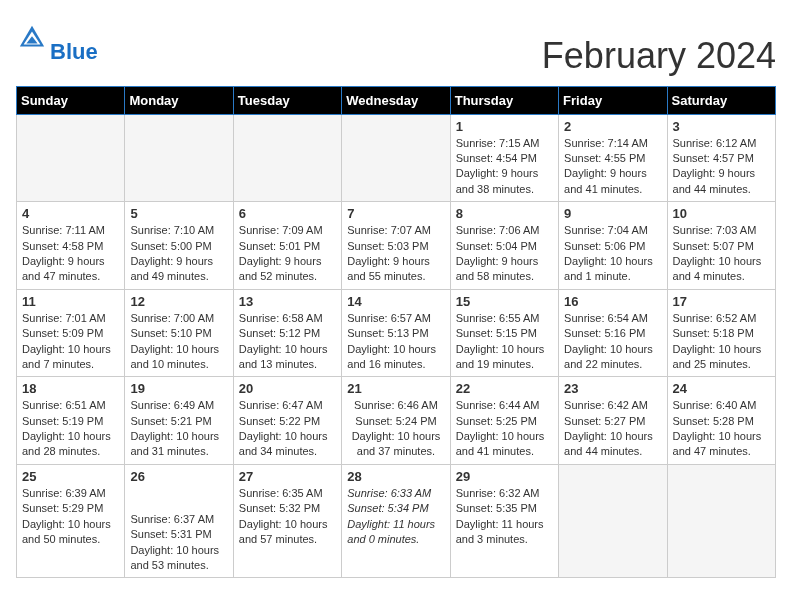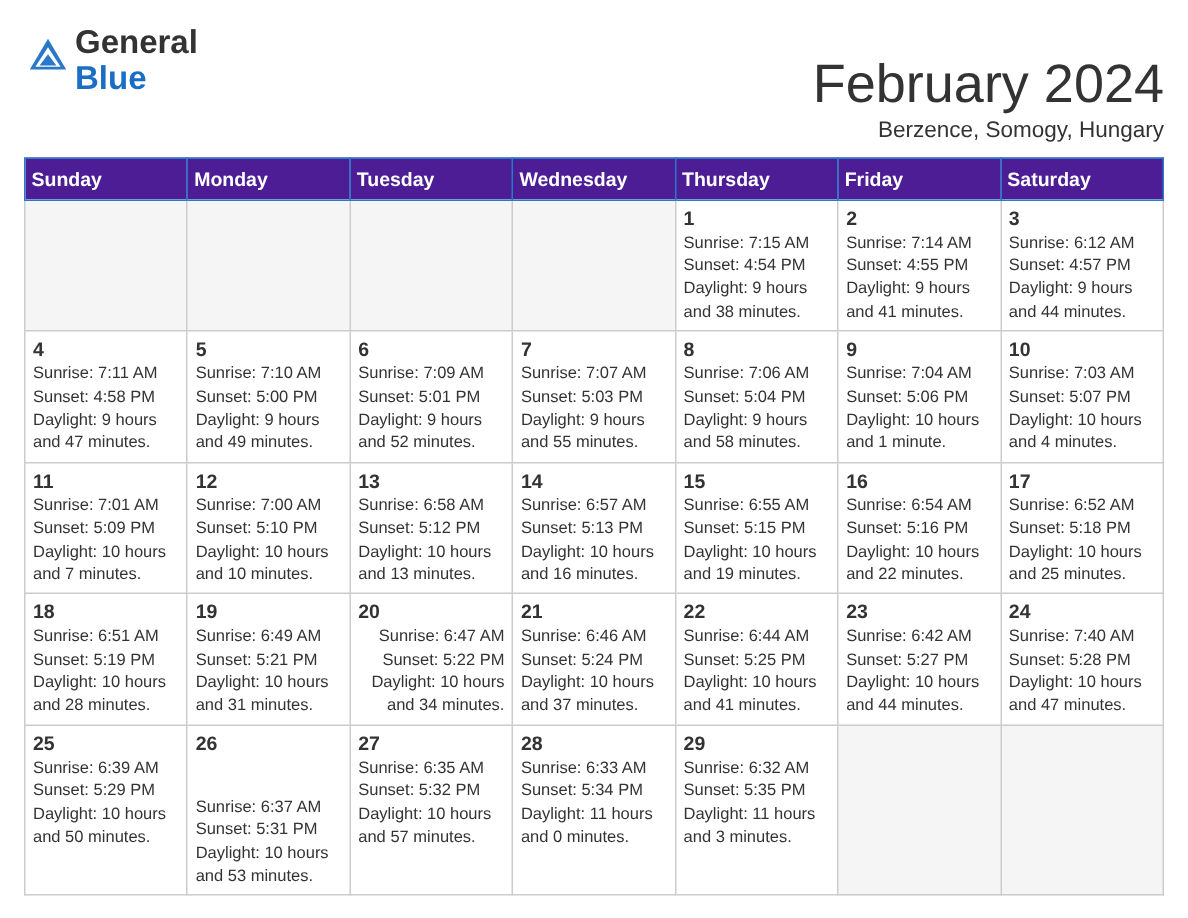--- a/index.html
+++ b/index.html
@@ -46,21 +46,21 @@
       font-size: 15px;
       color: #333;
       margin-top: 2px;
     }
     table {
       width: 100%;
       border-collapse: collapse;
       table-layout: fixed;
     }
     th {
-      background-color: #4c1d95;
+      background-color: #000000;
       color: #fff;
       font-size: 13px;
       font-weight: bold;
       padding: 6px 4px;
       text-align: left;
       border: 1px solid #2979c6;
     }
     td {
       border: 1px solid #ccc;
       vertical-align: top;
@@ -96,28 +96,27 @@
   <div class="logo">
     <div>
       <svg class="logo-icon" viewBox="0 0 30 30">
         <polygon points="15,2 28,24 2,24" fill="#2979c6"></polygon>
         <polygon points="15,8 24,22 6,22" fill="#fff"></polygon>
         <polygon points="15,13 21,21 9,21" fill="#2979c6"></polygon>
       </svg>
     </div>
     <div style="margin-left:4px;">
       <div class="logo-text">
-        <span class="logo-general">General</span><br>
+        <br>
         <span class="logo-blue">Blue</span>
       </div>
     </div>
   </div>
   <div class="title-area">
     <div class="month-title">February 2024</div>
-    <div class="location">Berzence, Somogy, Hungary</div>
   </div>
 </div>
 
 <table>
   <thead>
     <tr>
     <th>Sunday</th>
         <th>Monday</th>
         <th>Tuesday</th>
         <th>Wednesday</th>
@@ -266,49 +265,49 @@
         </td>
         <td>
           <div class="day-number">19</div>
           <div class="day-info" style="white-space: pre-line;">Sunrise: 6:49 AM
 Sunset: 5:21 PM
 Daylight: 10 hours
 and 31 minutes.</div>
         </td>
         <td>
           <div class="day-number">20</div>
-          <div class="day-info" style="white-space: pre-line; text-align: right;">Sunrise: 6:47 AM
+          <div class="day-info" style="white-space: pre-line;">Sunrise: 6:47 AM
 Sunset: 5:22 PM
 Daylight: 10 hours
 and 34 minutes.</div>
         </td>
         <td>
           <div class="day-number">21</div>
-          <div class="day-info" style="white-space: pre-line;">Sunrise: 6:46 AM
+          <div class="day-info" style="white-space: pre-line; text-align: center;">Sunrise: 6:46 AM
 Sunset: 5:24 PM
 Daylight: 10 hours
 and 37 minutes.</div>
         </td>
         <td>
           <div class="day-number">22</div>
           <div class="day-info" style="white-space: pre-line;">Sunrise: 6:44 AM
 Sunset: 5:25 PM
 Daylight: 10 hours
 and 41 minutes.</div>
         </td>
         <td>
           <div class="day-number">23</div>
           <div class="day-info" style="white-space: pre-line;">Sunrise: 6:42 AM
 Sunset: 5:27 PM
 Daylight: 10 hours
 and 44 minutes.</div>
         </td>
         <td>
           <div class="day-number">24</div>
-          <div class="day-info" style="white-space: pre-line;">Sunrise: 7:40 AM
+          <div class="day-info" style="white-space: pre-line;">Sunrise: 6:40 AM
 Sunset: 5:28 PM
 Daylight: 10 hours
 and 47 minutes.</div>
         </td>
       </tr>
       <tr>
         <td>
           <div class="day-number">25</div>
           <div class="day-info" style="white-space: pre-line;">Sunrise: 6:39 AM
 Sunset: 5:29 PM
@@ -324,21 +323,21 @@
         </td>
         <td>
           <div class="day-number">27</div>
           <div class="day-info" style="white-space: pre-line;">Sunrise: 6:35 AM
 Sunset: 5:32 PM
 Daylight: 10 hours
 and 57 minutes.</div>
         </td>
         <td>
           <div class="day-number">28</div>
-          <div class="day-info" style="white-space: pre-line;">Sunrise: 6:33 AM
+          <div class="day-info" style="white-space: pre-line; font-style: italic;">Sunrise: 6:33 AM
 Sunset: 5:34 PM
 Daylight: 11 hours
 and 0 minutes.</div>
         </td>
         <td>
           <div class="day-number">29</div>
           <div class="day-info" style="white-space: pre-line;">Sunrise: 6:32 AM
 Sunset: 5:35 PM
 Daylight: 11 hours
 and 3 minutes.</div>

